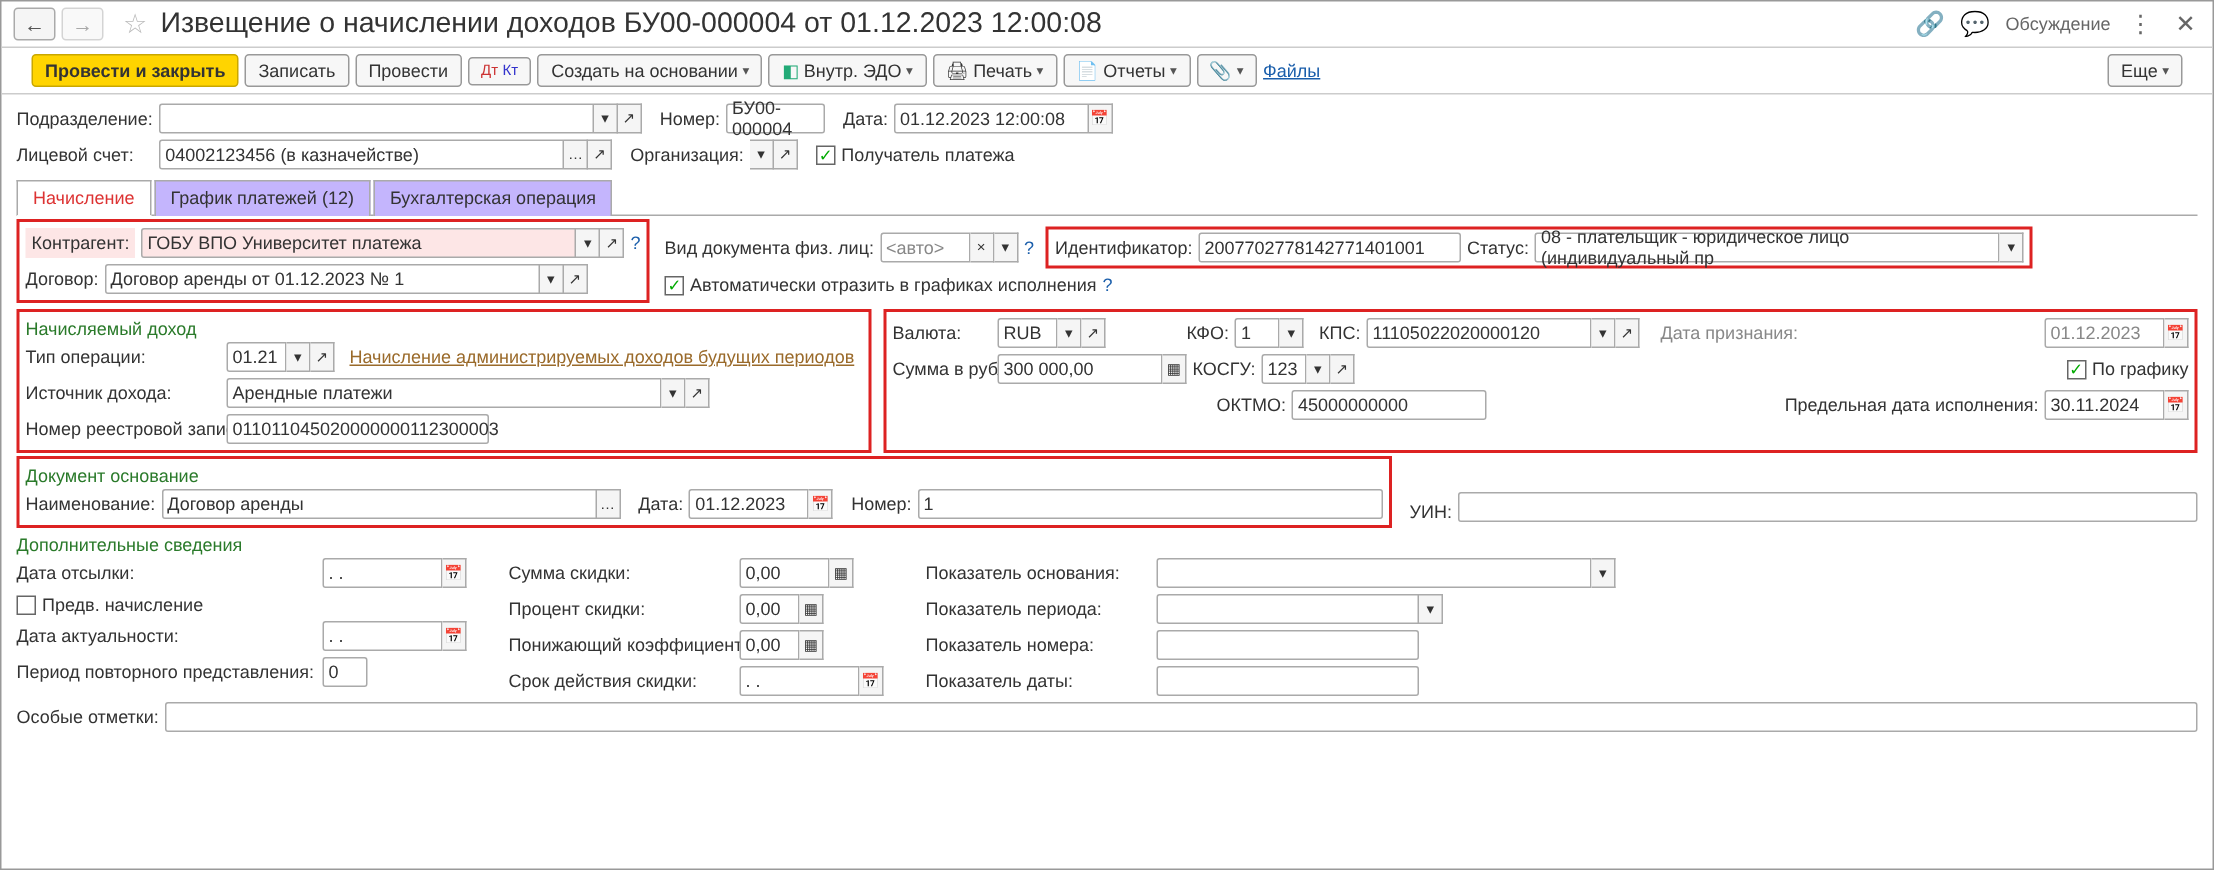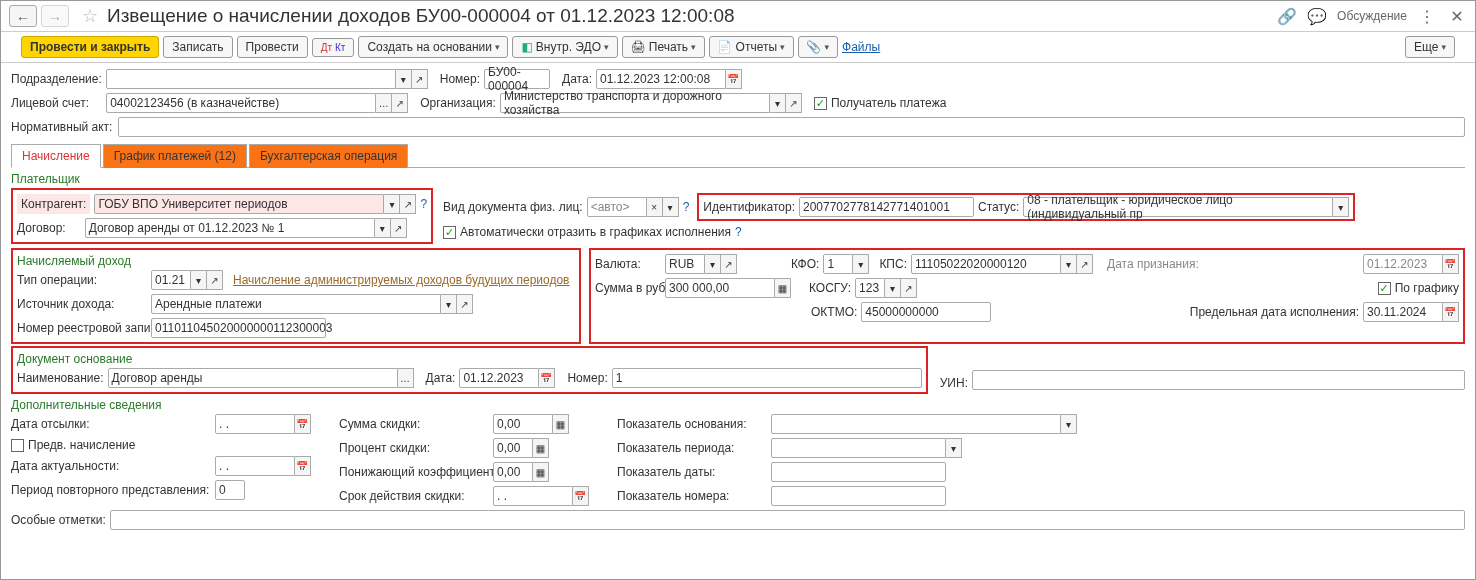--- a/index.html
+++ b/index.html
@@ -24,21 +24,21 @@
   .row{display:flex;align-items:center;margin-bottom:4px;gap:4px;}
   .lbl{white-space:nowrap;}
   .inp{border:1px solid #aaa;border-radius:2px;background:#fff;height:20px;padding:0 3px;font-size:12px;display:flex;align-items:center;}
   .inpbtn{width:16px;height:20px;border:1px solid #aaa;border-left:none;background:#f5f5f5;display:flex;align-items:center;justify-content:center;font-size:10px;cursor:pointer;}
   .inpgrp{display:flex;}
   .inpgrp .inp{border-radius:2px 0 0 2px;}
   .chk{display:flex;align-items:center;gap:4px;}
   .chkbox{width:13px;height:13px;border:1px solid #666;display:flex;align-items:center;justify-content:center;color:#0a0;font-size:11px;}
   
   .tabs{display:flex;border-bottom:1px solid #aaa;margin-top:6px;}
-  .tab{padding:4px 10px;border:1px solid #aaa;border-bottom:none;background:#f97316;cursor:pointer;position:relative;top:1px;margin-right:2px;}
+  .tab{padding:4px 10px;border:1px solid #aaa;border-bottom:none;background:#c4b5fd;cursor:pointer;position:relative;top:1px;margin-right:2px;}
   .tab.active{background:#fff;border-bottom:1px solid #fff;color:#d33;}
   
   .sect{margin-top:2px;}
   .sect-h{color:#2a7a2a;margin:4px 0 2px;}
   .redbox{border:2px solid #d22;padding:4px;}
   .pinkbg{background:#fde6e6;}
   .hint{color:#9a6a2a;text-decoration:underline;}
   .q{color:#1a5eab;cursor:pointer;}
   .columns{display:flex;gap:8px;}
   .col{flex:1;}
@@ -120,56 +120,50 @@
   </div>
   <div class="row">
     <span class="lbl">Лицевой счет:</span>
     <div class="inpgrp" style="margin-left:13px;">
           <div class="inp w270">04002123456 (в казначействе)</div>
           <div class="inpbtn">…</div>
           <div class="inpbtn">↗</div>
         </div>
     <span class="lbl" style="margin-left:8px;">Организация:</span>
     <div class="inpgrp">
-          <div class="inp w270">Министерство транспорта и дорожного хозяйства</div>
           <div class="inpbtn">▾</div>
           <div class="inpbtn">↗</div>
         </div>
     <div class="chk" style="margin-left:8px;">
           <div class="chkbox">✓</div>
           <span>Получатель платежа</span>
         </div>
-  </div>
-  <div class="row">
-    <span class="lbl">Нормативный акт:</span>
-    <div class="inp" style="flex:1;margin-left:2px;"></div>
   </div>
 
   <div class="tabs">
     <div class="tab active">Начисление</div>
     <div class="tab">График платежей (12)</div>
     <div class="tab">Бухгалтерская операция</div>
   </div>
 
   <div class="sect">
-    <div class="sect-h">Плательщик</div>
     <div class="row">
       <div class="redbox" style="display:flex;gap:4px;flex-direction:column;">
         <div class="row" style="margin:0;">
           <span class="lbl pinkbg" style="padding:3px 4px;">Контрагент:</span>
           <div class="inpgrp">
-                <div class="inp pinkbg w290">ГОБУ ВПО Университет периодов</div>
+                <div class="inp pinkbg w290">ГОБУ ВПО Университет платежа</div>
                 <div class="inpbtn">▾</div>
                 <div class="inpbtn">↗</div>
               </div>
           <span class="q">?</span>
         </div>
         <div class="row" style="margin:0;">
           <span class="lbl">Договор:</span>
-          <div class="inpgrp" style="margin-left:15px;">
+          <div class="inpgrp" style="">
                 <div class="inp w290">Договор аренды от 01.12.2023 № 1</div>
                 <div class="inpbtn">▾</div>
                 <div class="inpbtn">↗</div>
               </div>
         </div>
       </div>
       <div style="display:flex;flex-direction:column;gap:4px;margin-left:6px;">
         <div class="row" style="margin:0;">
           <span class="lbl">Вид документа физ. лиц:</span>
           <div class="inpgrp">
@@ -248,21 +242,21 @@
               <div class="inp w80 aux">01.12.2023</div>
               <div class="inpbtn">📅</div>
             </div>
       </div>
       <div class="row">
         <span class="lbl w90">Сумма в рублях:</span>
         <div class="inpgrp">
               <div class="inp w110 right">300 000,00</div>
               <div class="inpbtn">▦</div>
             </div>
-        <span class="lbl" style="margin-left:14px;">КОСГУ:</span>
+        <span class="lbl" style="margin-left:0;">КОСГУ:</span>
         <div class="inpgrp">
               <div class="inp w30">123</div>
               <div class="inpbtn">▾</div>
               <div class="inpbtn">↗</div>
             </div>
         <div class="chk" style="margin-left:auto;">
               <div class="chkbox">✓</div>
               <span>По графику</span>
             </div>
       </div>
@@ -368,25 +362,25 @@
               </div>
             </div>
         <div class="row">
               <span class="lbl" style="width:150px;">Показатель периода:</span>
               <div class="inpgrp">
                 <div class="inp w175"></div>
                 <div class="inpbtn">▾</div>
               </div>
             </div>
         <div class="row">
+              <span class="lbl" style="width:150px;">Показатель номера:</span>
+              <div class="inp w175"></div>
+            </div>
+        <div class="row">
               <span class="lbl" style="width:150px;">Показатель даты:</span>
-              <div class="inp w175"></div>
-            </div>
-        <div class="row">
-              <span class="lbl" style="width:150px;">Показатель номера:</span>
               <div class="inp w175"></div>
             </div>
       </div>
     </div>
     <div class="row">
           <span class="lbl">Особые отметки:</span>
           <div class="inp" style="flex:1;"></div>
         </div>
   </div>
 

